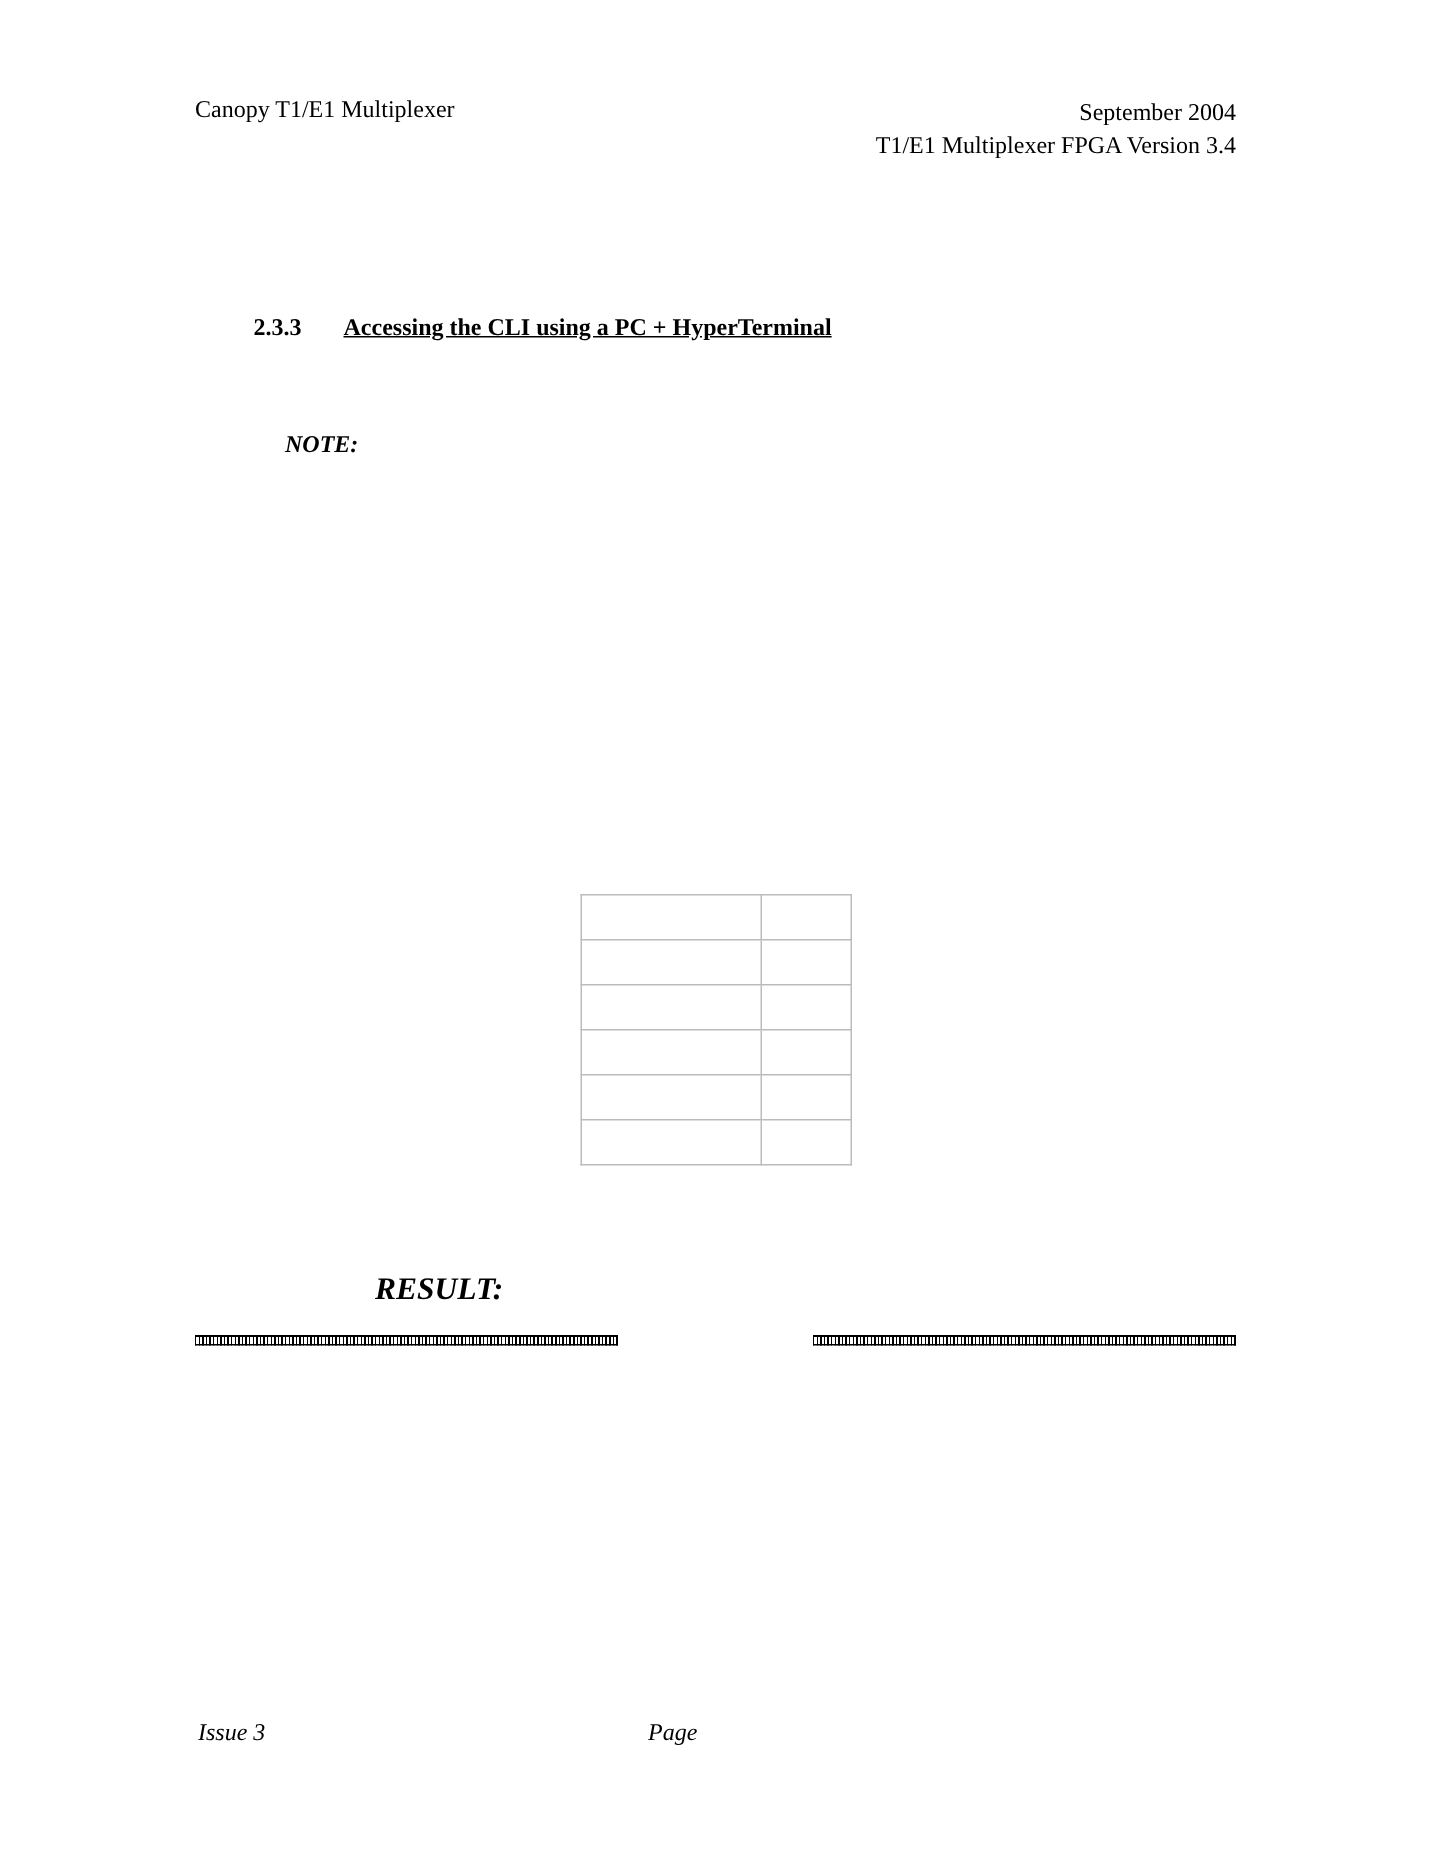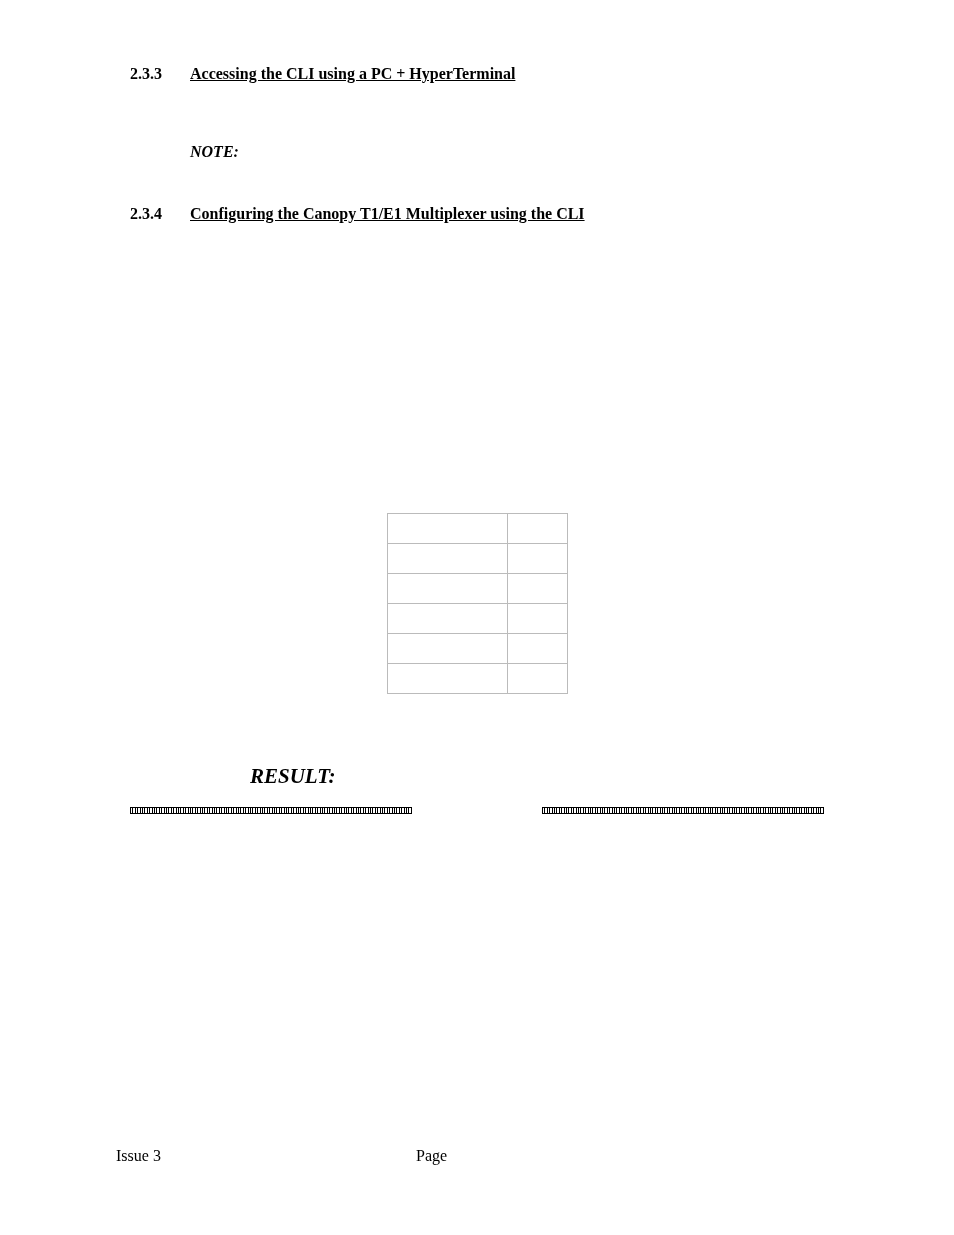--- a/index.html
+++ b/index.html
@@ -28,20 +28,21 @@
   }
   .header-right {
     text-align: right;
     font-size: 16px;
     line-height: 1.4;
   }
   .section {
     display: flex;
     align-items: baseline;
     margin-bottom: 8px;
+    margin-left: 39px;
   }
   .section-num {
     font-weight: bold;
     width: 60px;
     flex-shrink: 0;
     font-size: 16px;
   }
   .section-title {
     font-weight: bold;
     font-size: 16px;
@@ -97,47 +98,51 @@
       to right,
       #000 0px, #000 1px,
       transparent 1px, transparent 2.4px
     ),
     linear-gradient(to bottom, #000 0, #000 1px, transparent 1px, transparent 6px, #000 6px, #000 7px);
     background-repeat: no-repeat;
   }
   .footer {
     position: absolute;
     bottom: 70px;
-    left: 116px;
+    left: 132px;
     right: 130px;
     display: flex;
     font-size: 16px;
+    font-style: italic;
   }
   .footer-left { width: 300px; }
   .footer-center { }
 </style>
 </head>
 <body>
 
 <div class="page">
 
+  <div class="header">
+    <div class="header-left">Canopy T1/E1 Multiplexer</div>
+    <div class="header-right">
+      <div>September 2004</div>
+      <div>T1/E1 Multiplexer FPGA Version 3.4</div>
+    </div>
+  </div>
 
   <div class="section">
     <div class="section-num">2.3.3</div>
     <div class="section-title">Accessing the CLI using a PC + HyperTerminal</div>
   </div>
 
   <div class="note-block">
     <span class="note-label">NOTE:</span>
   </div>
 
-  <div class="section section234">
-    <div class="section-num">2.3.4</div>
-    <div class="section-title">Configuring the Canopy T1/E1 Multiplexer using the CLI</div>
-  </div>
 
   <div class="table-wrap">
     <table class="param">
       <tbody>
           <tr>
         <td class="col1"></td>
         <td class="col2"></td>
       </tr>
       <tr>
         <td class="col1"></td>

